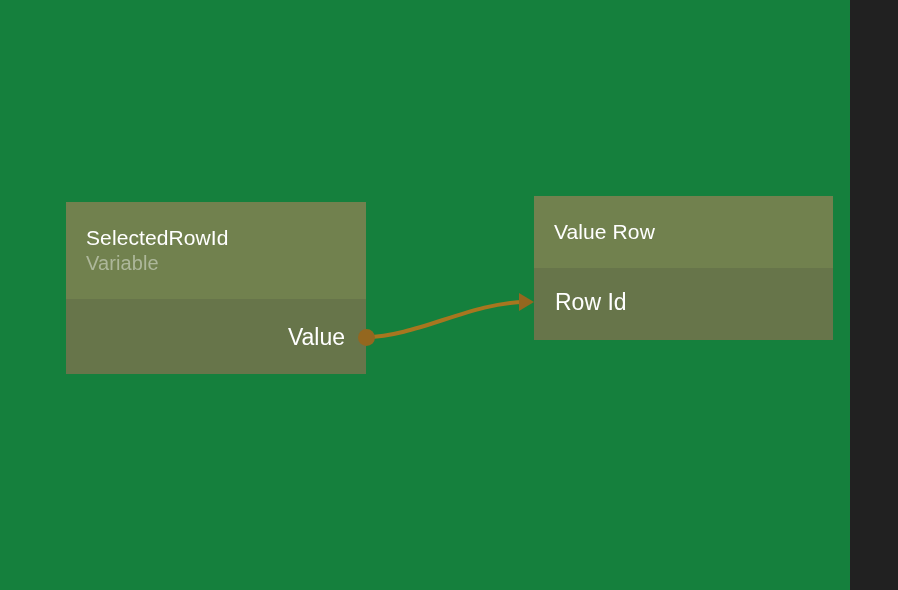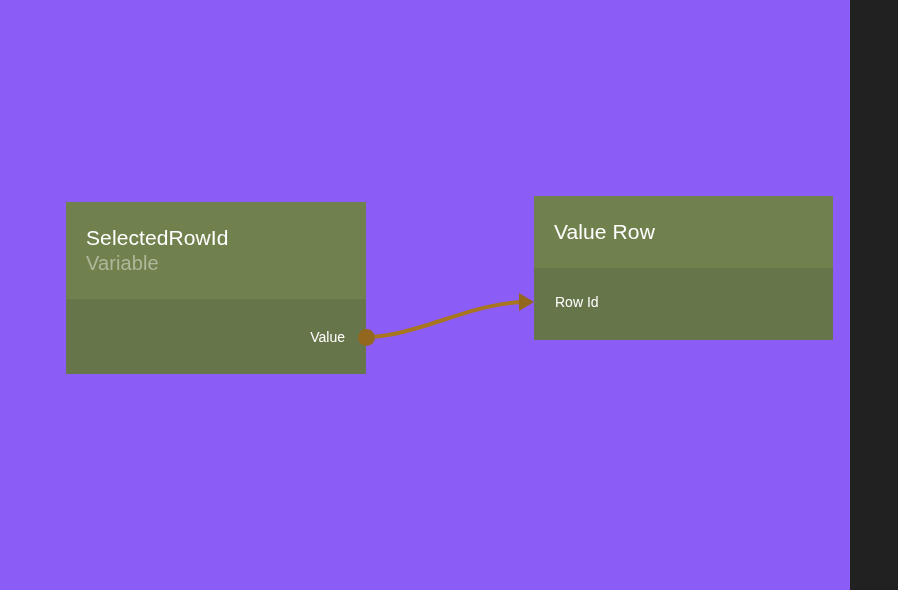--- a/index.html
+++ b/index.html
@@ -14,21 +14,21 @@
   body {
     background: #212121;
     font-family: "Liberation Sans", sans-serif;
     -webkit-font-smoothing: antialiased;
   }
 
   #graph-canvas {
     position: relative;
     width: 850px;
     height: 590px;
-    background: #8b5cf6;
+    background: #15803d;
   }
 
   
   #wire-layer {
     position: absolute;
     left: 0;
     top: 0;
     width: 898px;
     height: 590px;
     pointer-events: none;
@@ -92,21 +92,21 @@
     padding-right: 21px;
   }
 
   .port-row.input {
     justify-content: flex-start;
     padding-left: 21px;
   }
 
   .port-label {
     color: #ffffff;
-    font-size: 14px;
+    font-size: 23px;
     line-height: 22px;
     white-space: nowrap;
   }
 
   
   .port-dot {
     position: absolute;
     width: 17px;
     height: 17px;
     border-radius: 50%;

